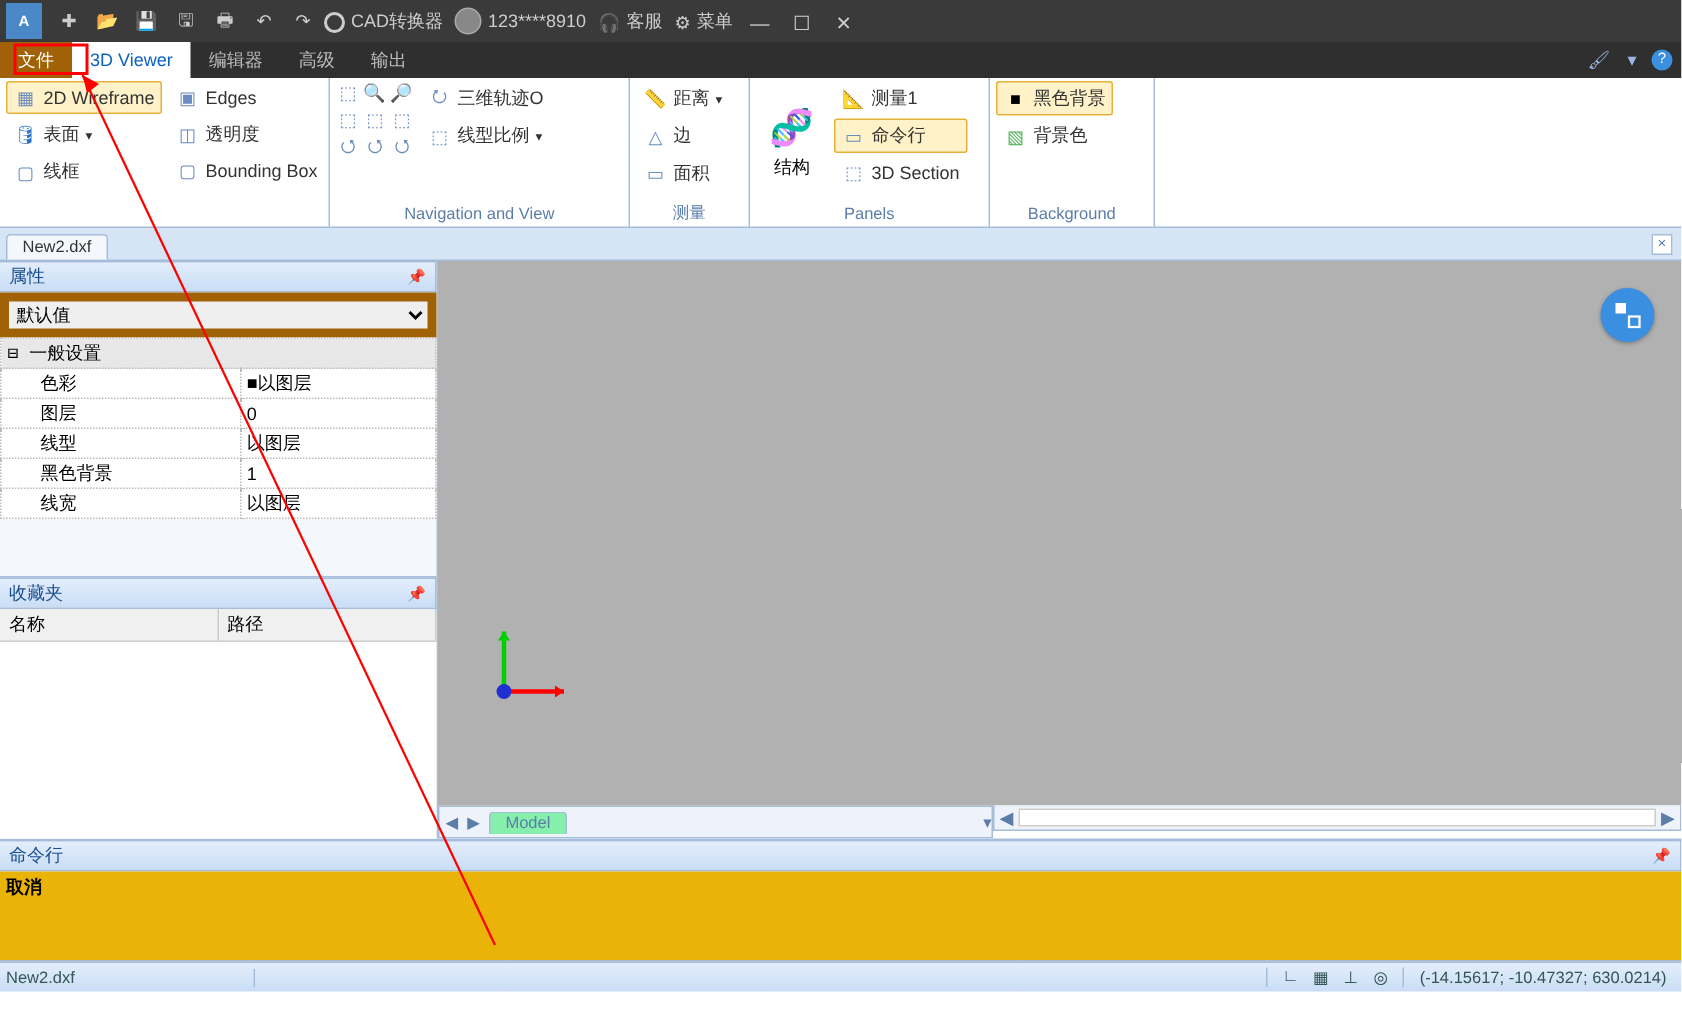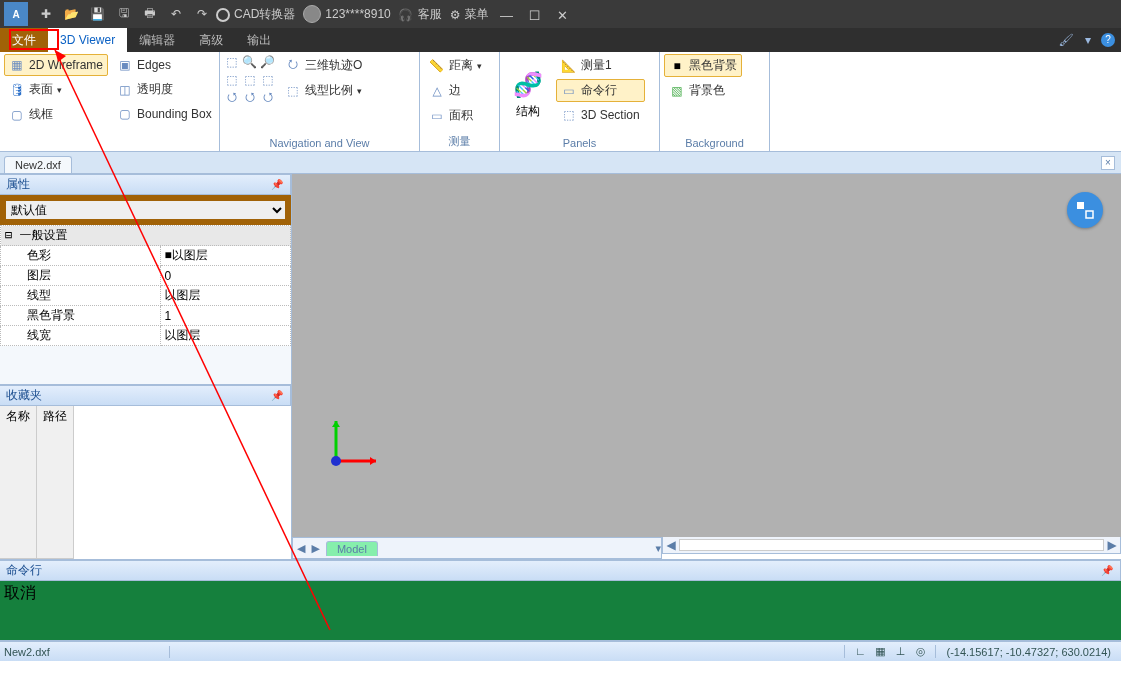--- a/index.html
+++ b/index.html
@@ -49,39 +49,39 @@
 .main { display: flex; height: 385px; }
 .sidebar { width: 292px; display: flex; flex-direction: column; background: #f4f8fc; border-right: 1px solid #a6bdda; }
 .panel-header { background: linear-gradient(#e3eefc, #c9ddf5); border: 1px solid #a6bdda; border-left: none; padding: 1px 6px; color: #1a4d8f; font-size: 12px; display: flex; justify-content: space-between; align-items: center; }
 .panel-header .pin { font-size: 10px; cursor: pointer; }
 .prop-select { width: 100%; border: 6px solid #a16207; font-size: 12px; padding: 1px; }
 .prop-table { width: 100%; border-collapse: collapse; font-size: 12px; background: #fff; }
 .prop-table td { border: 1px dotted #bbb; padding: 1px 4px; height: 20px; }
 .prop-table .group td { background: #e8e8e8; }
 .prop-table .key { width: 55%; padding-left: 26px; }
 .prop-wrap { position: relative; height: 160px; overflow: hidden; border-bottom: 1px solid #a6bdda; }
-.fav { flex: 1; display: flex; flex-direction: row; }
+.fav { flex: 1; display: flex; flex-direction: column; }
 .fav-cols { display: flex; border-bottom: 1px solid #ccc; background: #f0f0f0; }
 .fav-cols div { flex: 1; padding: 2px 6px; border-right: 1px solid #ccc; font-size: 12px; }
 .fav-body { flex: 1; background: #fff; }
 
 
 .canvas-wrap { flex: 1; display: flex; flex-direction: column; overflow: hidden; }
 .canvas { flex: 1; background: #b1b1b1; position: relative; }
 .round-btn { position: absolute; right: 18px; top: 18px; width: 36px; height: 36px; border-radius: 50%; background: #3b8fe0; color: #fff; display: flex; align-items: center; justify-content: center; font-size: 16px; cursor: pointer; box-shadow: 0 1px 3px rgba(0,0,0,.3); }
 .axis-widget { position: absolute; left: 32px; bottom: 64px; width: 60px; height: 60px; pointer-events: none; }
 .model-tabs { height: 22px; background: #eef3fb; border: 1px solid #a6bdda; display: flex; align-items: center; padding-left: 4px; gap: 6px; font-size: 11px; color: #5b7da8; }
 .model-tab { background: #86efac; border: 1px solid #a6bdda; border-bottom: none; padding: 1px 10px; border-radius: 3px 3px 0 0; cursor: pointer; }
 .hscroll { height: 17px; background: #eef3fb; border: 1px solid #a6bdda; border-top: none; position: relative; display: flex; align-items: center; }
 .hscroll .arrow { width: 16px; text-align: center; cursor: pointer; color: #5b7da8; }
 .hscroll .track { flex: 1; background: #fff; height: 12px; border: 1px solid #ccc; position: relative; }
 
 
 .cmd-panel { border-top: 1px solid #a6bdda; }
-.cmd-body { height: 60px; background: #15803d; border-bottom: 1px solid #a6bdda; padding: 2px 4px; font-size: 16px; }
+.cmd-body { height: 60px; background: #eab308; border-bottom: 1px solid #a6bdda; padding: 2px 4px; font-size: 12px; font-weight: bold; }
 .cmd-input { display: flex; align-items: center; border-bottom: 1px solid #a6bdda; }
 .cmd-input .lbl { background: linear-gradient(#e3eefc,#c9ddf5); padding: 2px 6px; font-size: 12px; border-right: 1px solid #a6bdda; }
 .cmd-input input { flex: 1; border: none; outline: none; padding: 2px 4px; font-size: 12px; background: #fff; }
 
 
 .status { height: 20px; background: linear-gradient(#e3eefc,#c9ddf5); display: flex; align-items: center; font-size: 11px; color: #355; border-top: 1px solid #a6bdda; }
 .status .left { flex: 0 0 170px; padding-left: 4px; border-right: 1px solid #a6bdda; }
 .status .mid { flex: 1; }
 .status .icons { display: flex; gap: 2px; padding: 0 6px; border-left: 1px solid #a6bdda; border-right: 1px solid #a6bdda; }
 .status .icons span { width: 18px; text-align: center; cursor: pointer; }

